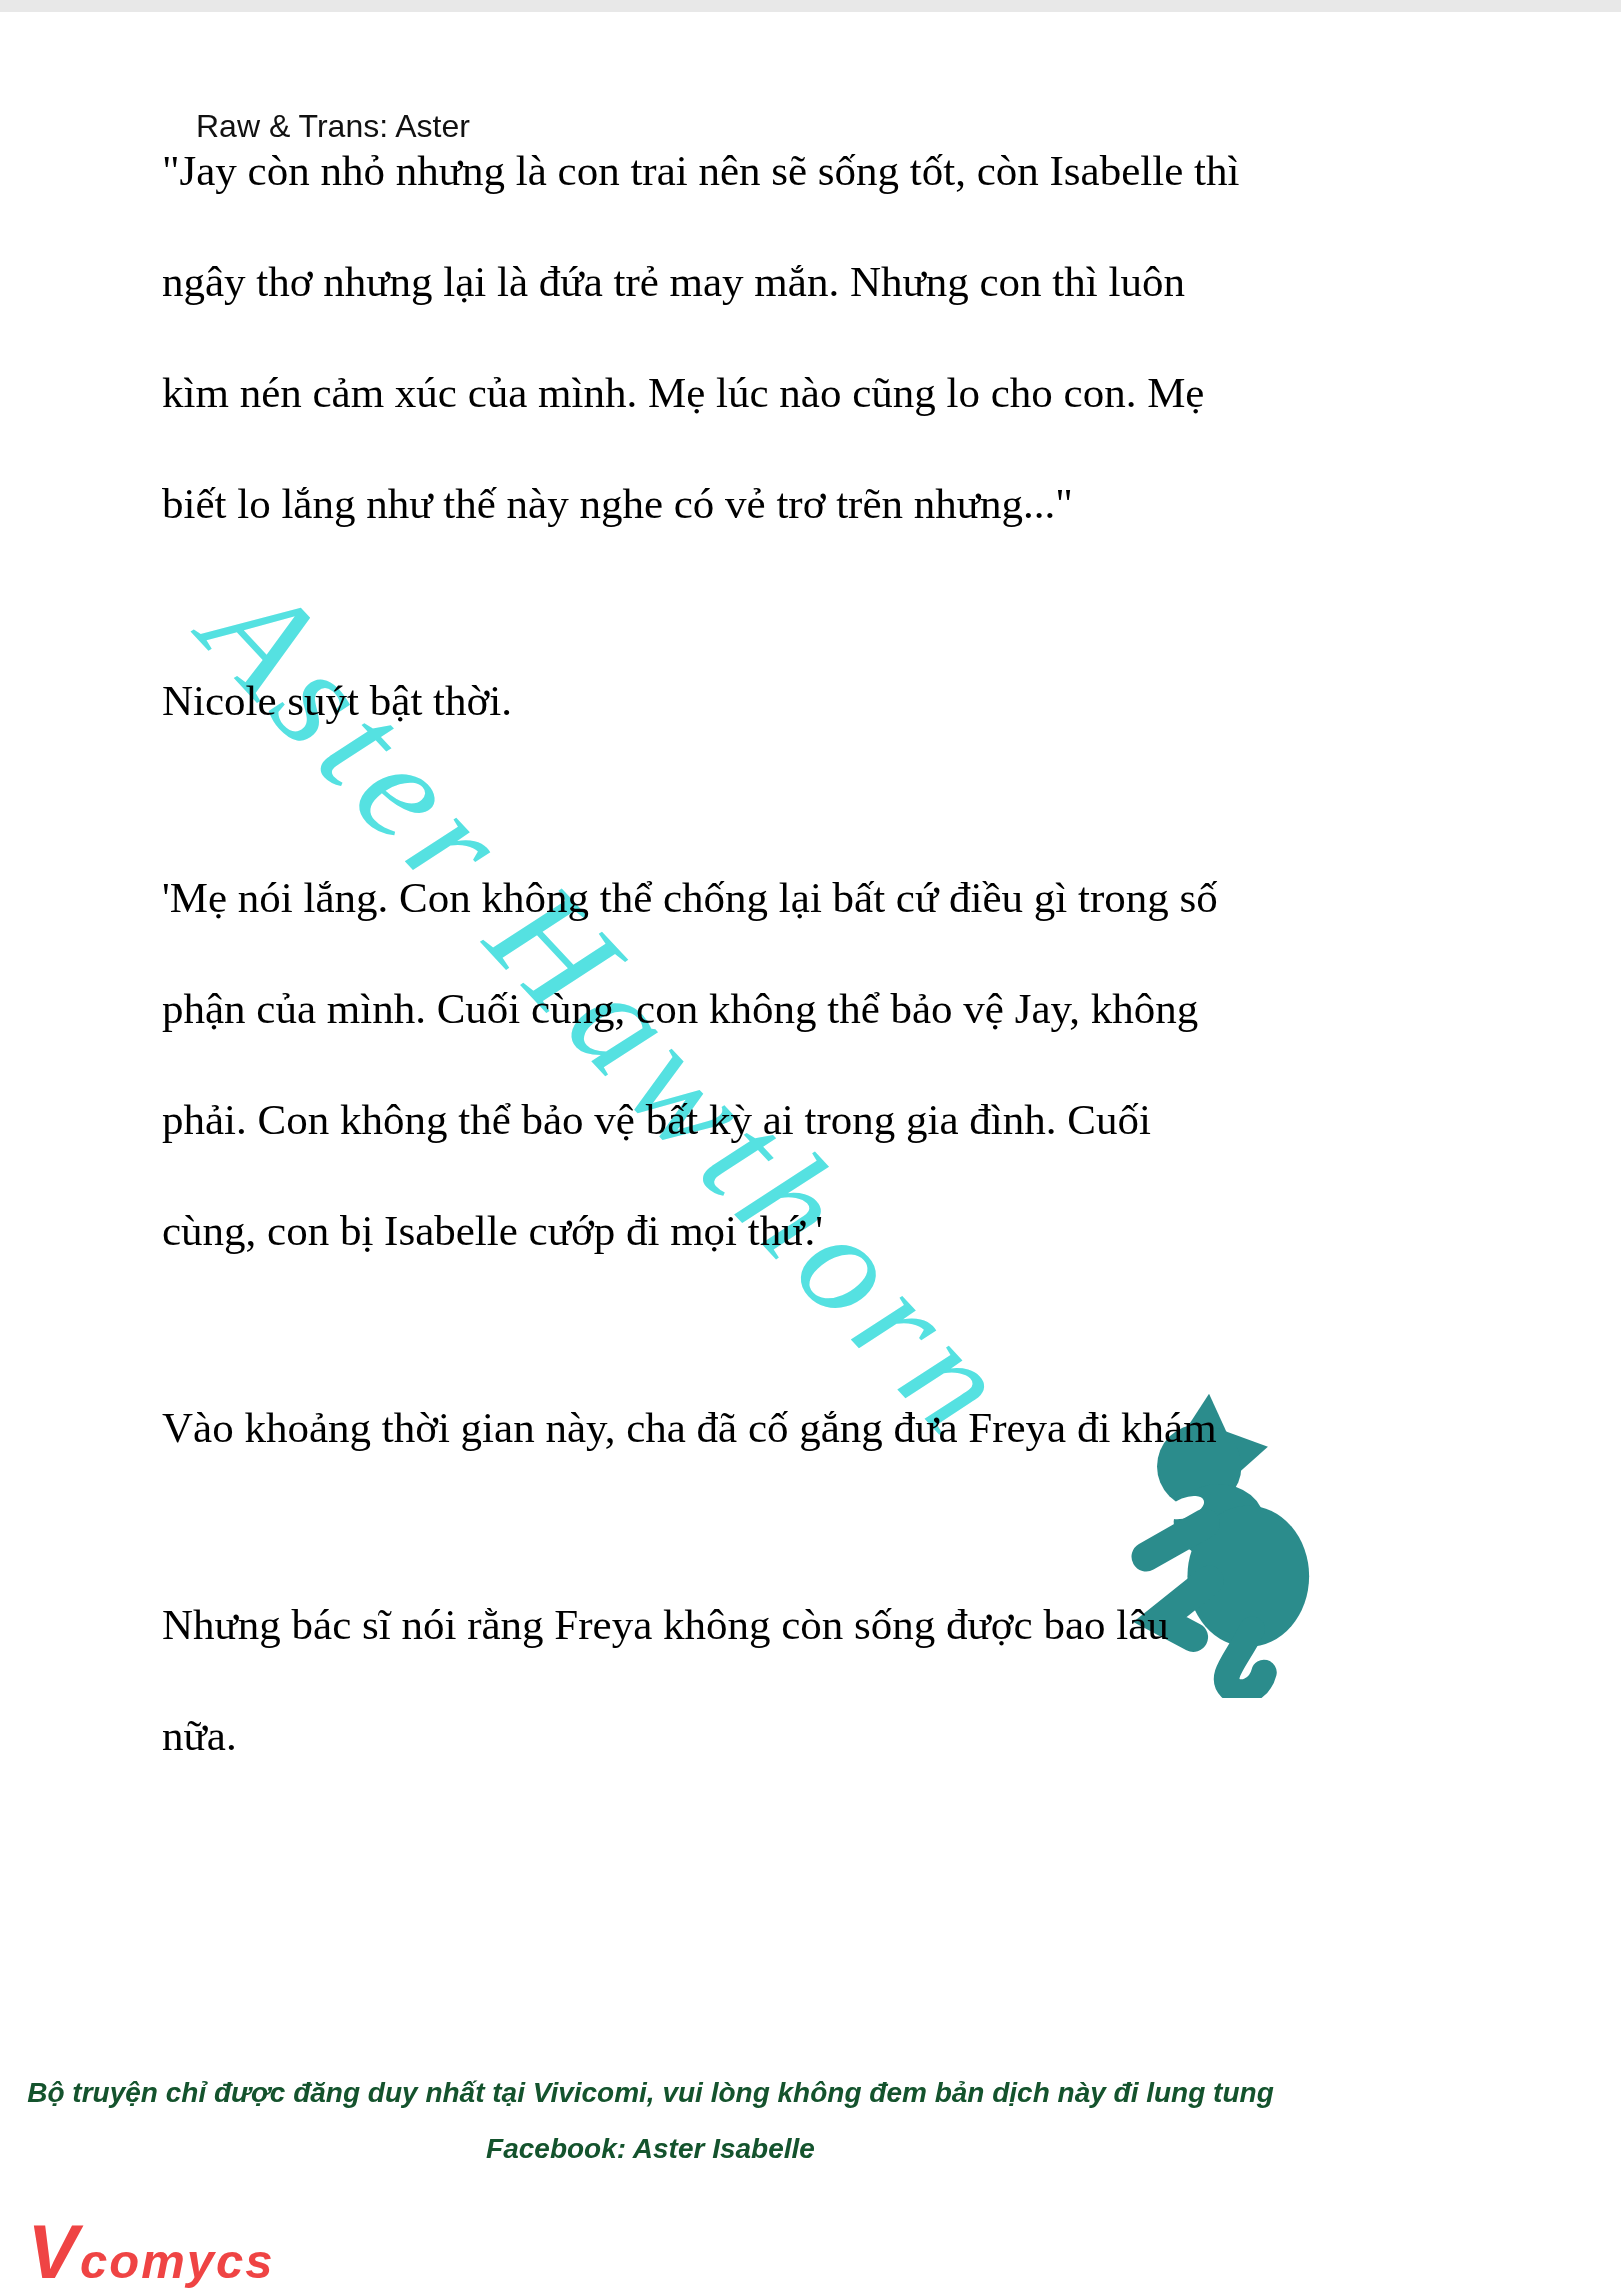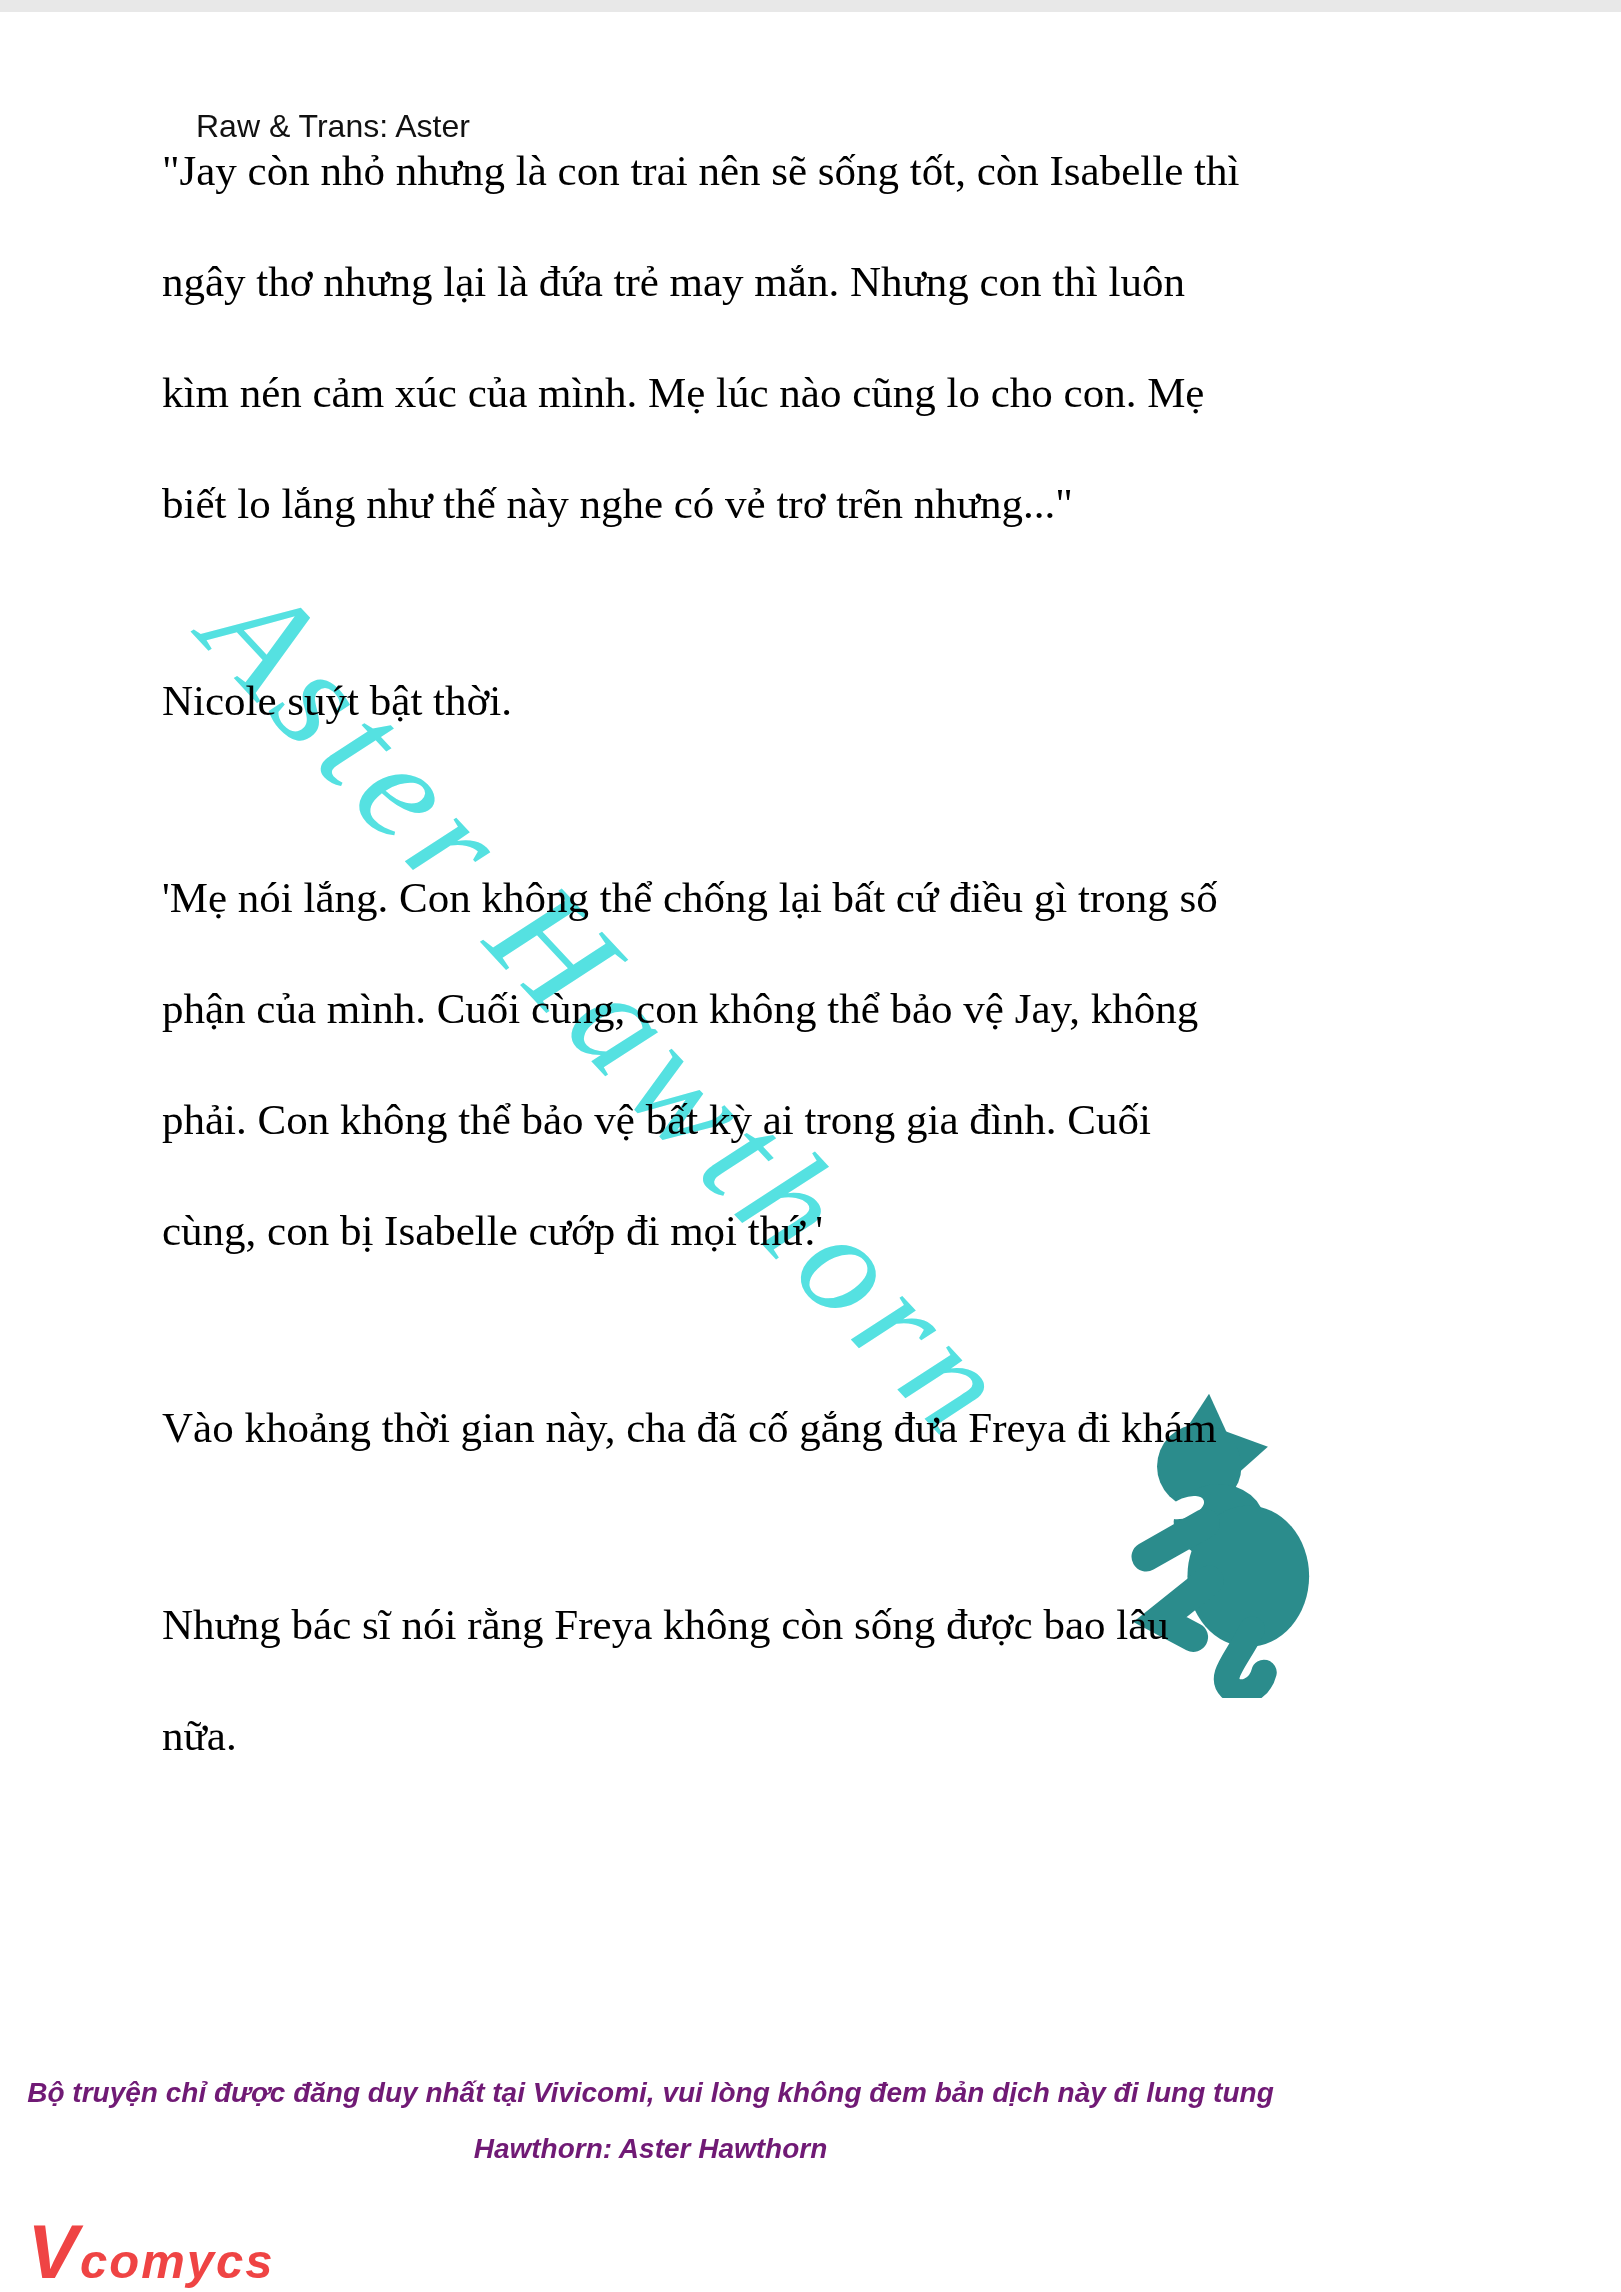--- a/index.html
+++ b/index.html
@@ -42,21 +42,21 @@
   }
   .para{margin:0 0 86px 0;}
   .line{white-space:nowrap;}
   
   .footer{
     position:absolute;left:0;top:2053px;width:1301px;
     text-align:center;z-index:3;
     font-family:"Liberation Sans", sans-serif;
     font-weight:bold;font-style:italic;
     font-size:28px;line-height:56px;
-    color:#701a75;
+    color:#14532d;
   }
   
   .logo{
     position:absolute;left:27.4px;top:2203px;z-index:3;
     font-family:"Liberation Sans", sans-serif;
     font-style:italic;font-weight:bold;
     font-size:49px;line-height:73px;
     color:#ef4444;
     letter-spacing:2px;
     white-space:nowrap;
@@ -110,19 +110,19 @@
       <div class="line">Vào khoảng thời gian này, cha đã cố gắng đưa Freya đi khám</div>
     </div>
     <div class="para">
       <div class="line">Nhưng bác sĩ nói rằng Freya không còn sống được bao lâu</div>
       <div class="line">nữa.</div>
     </div>
   </div>
 
   <div class="footer">
     <div>Bộ truyện chỉ được đăng duy nhất tại Vivicomi, vui lòng không đem bản dịch này đi lung tung</div>
-    <div>Hawthorn: Aster Hawthorn</div>
+    <div>Facebook: Aster Isabelle</div>
   </div>
 
   <div class="logo">Vcomycs</div>
 
 </div>
 
 
 </body></html>

